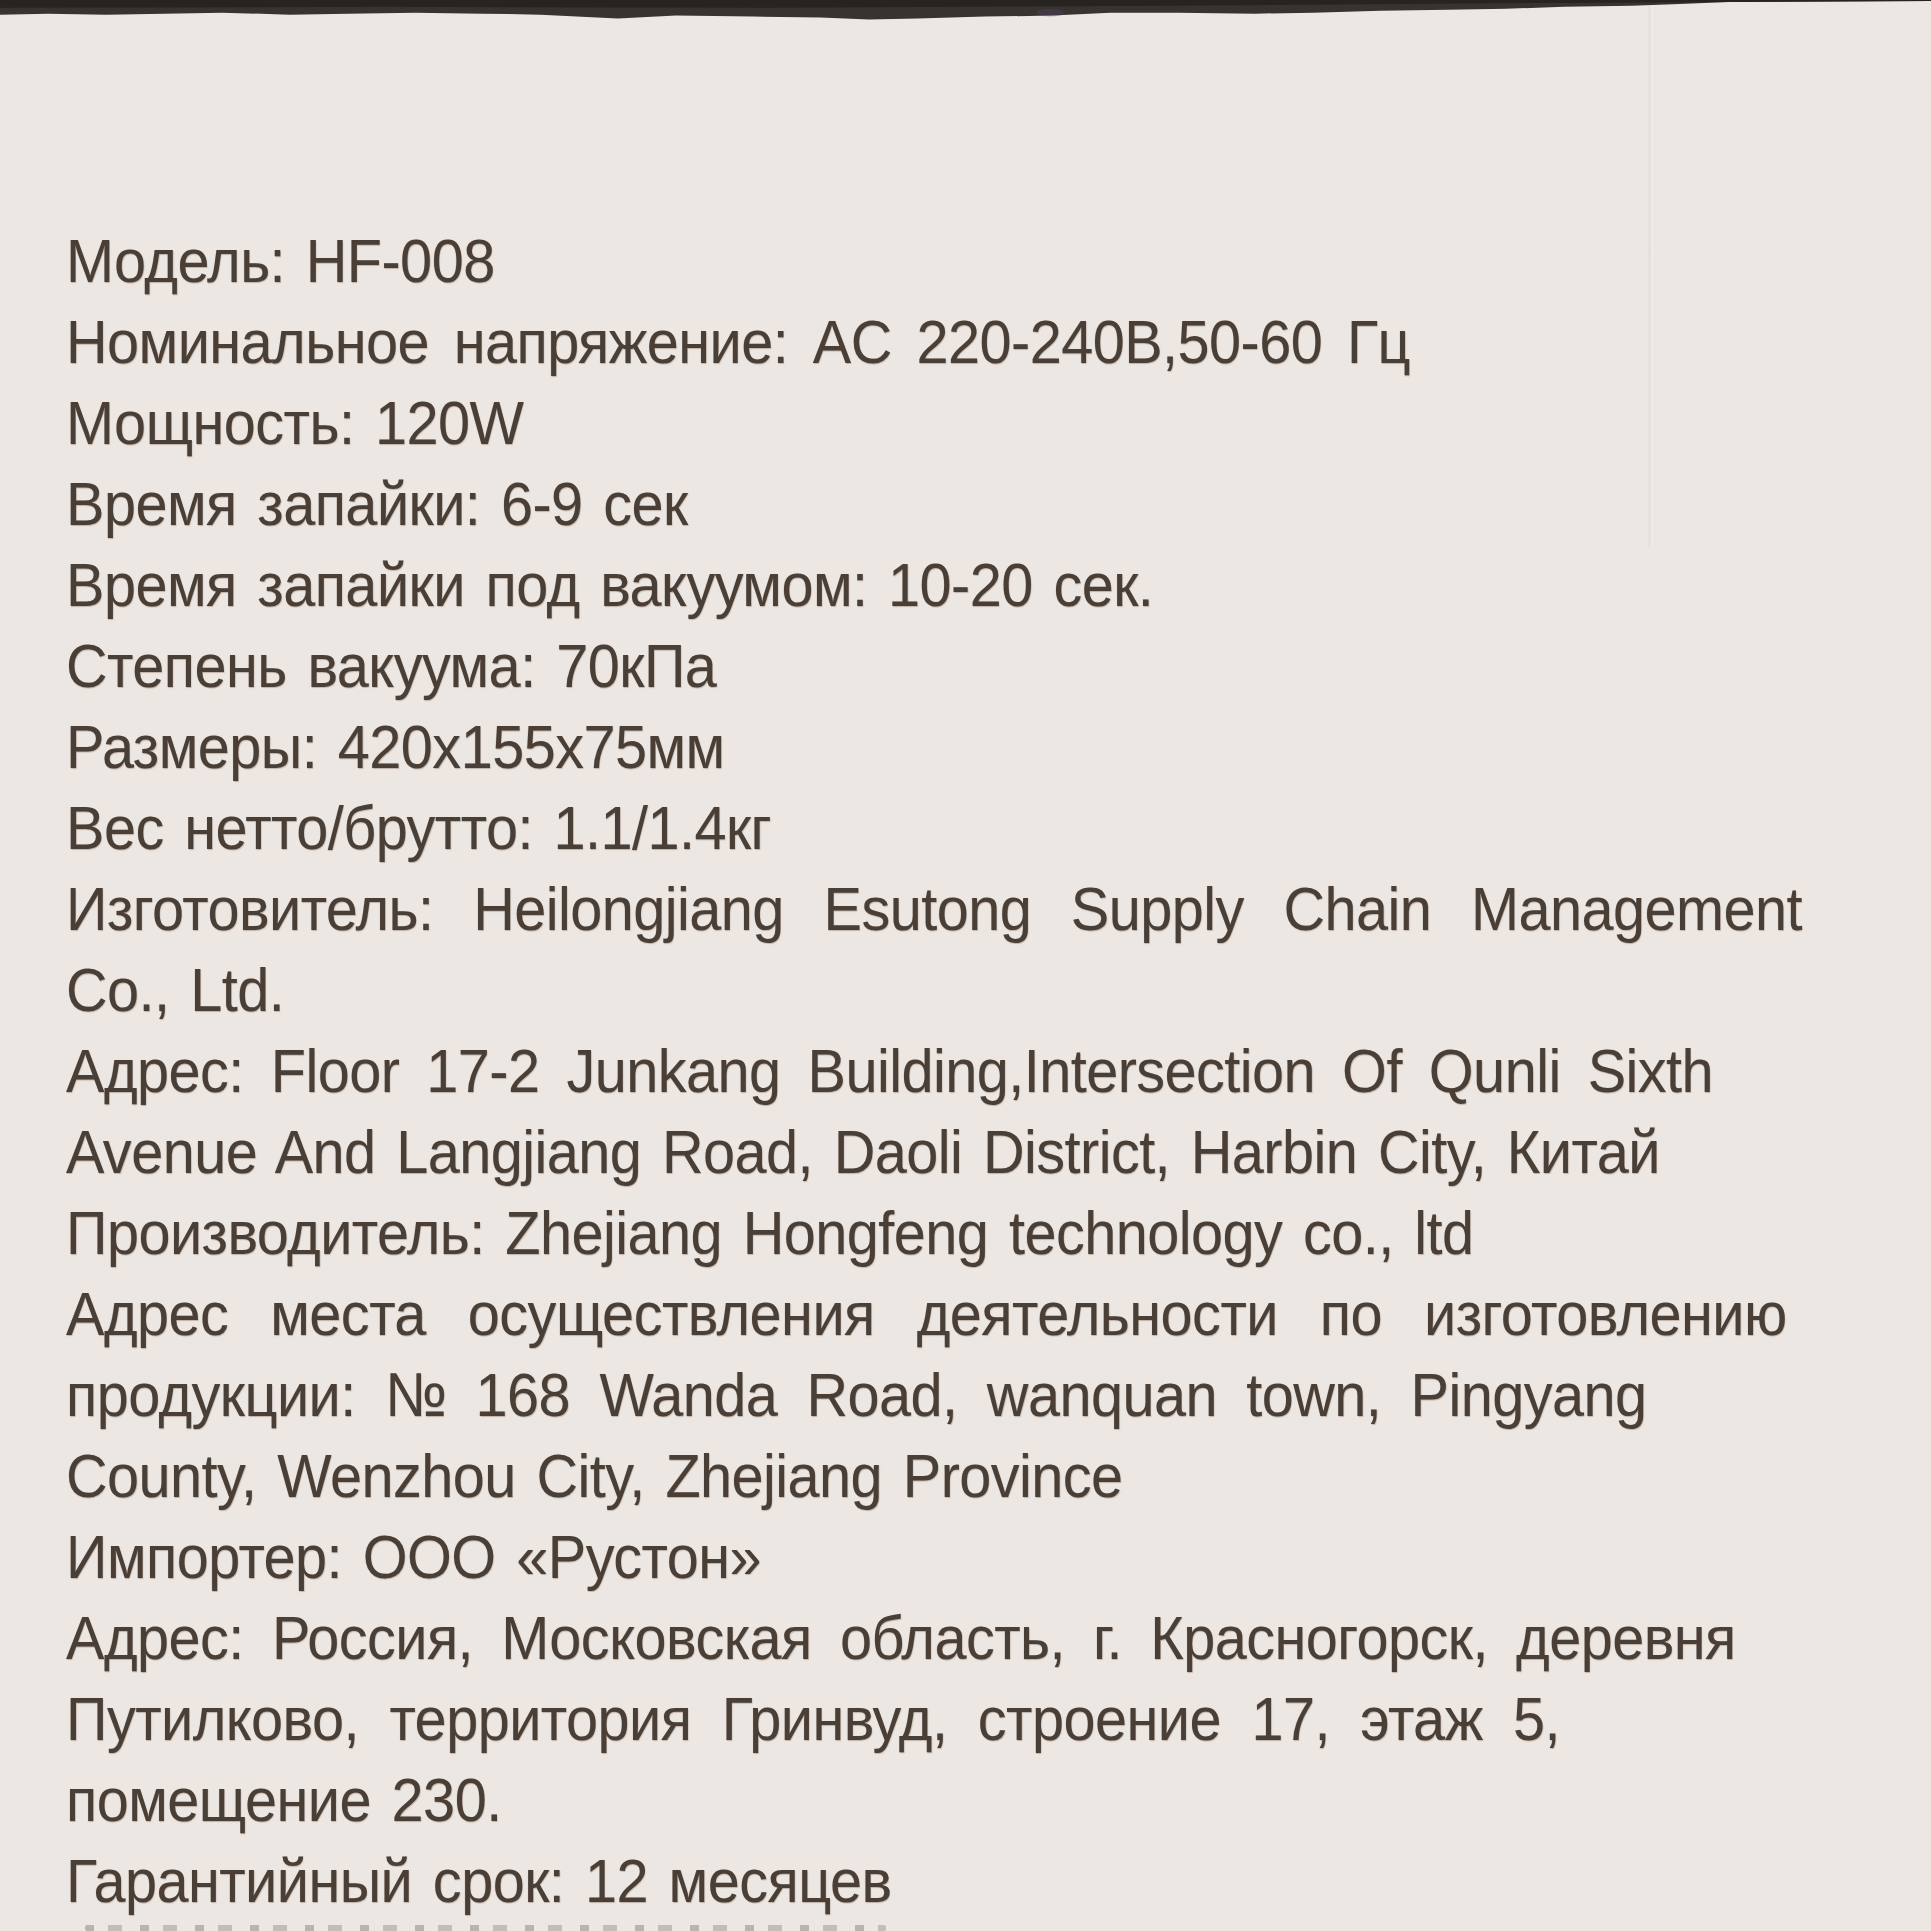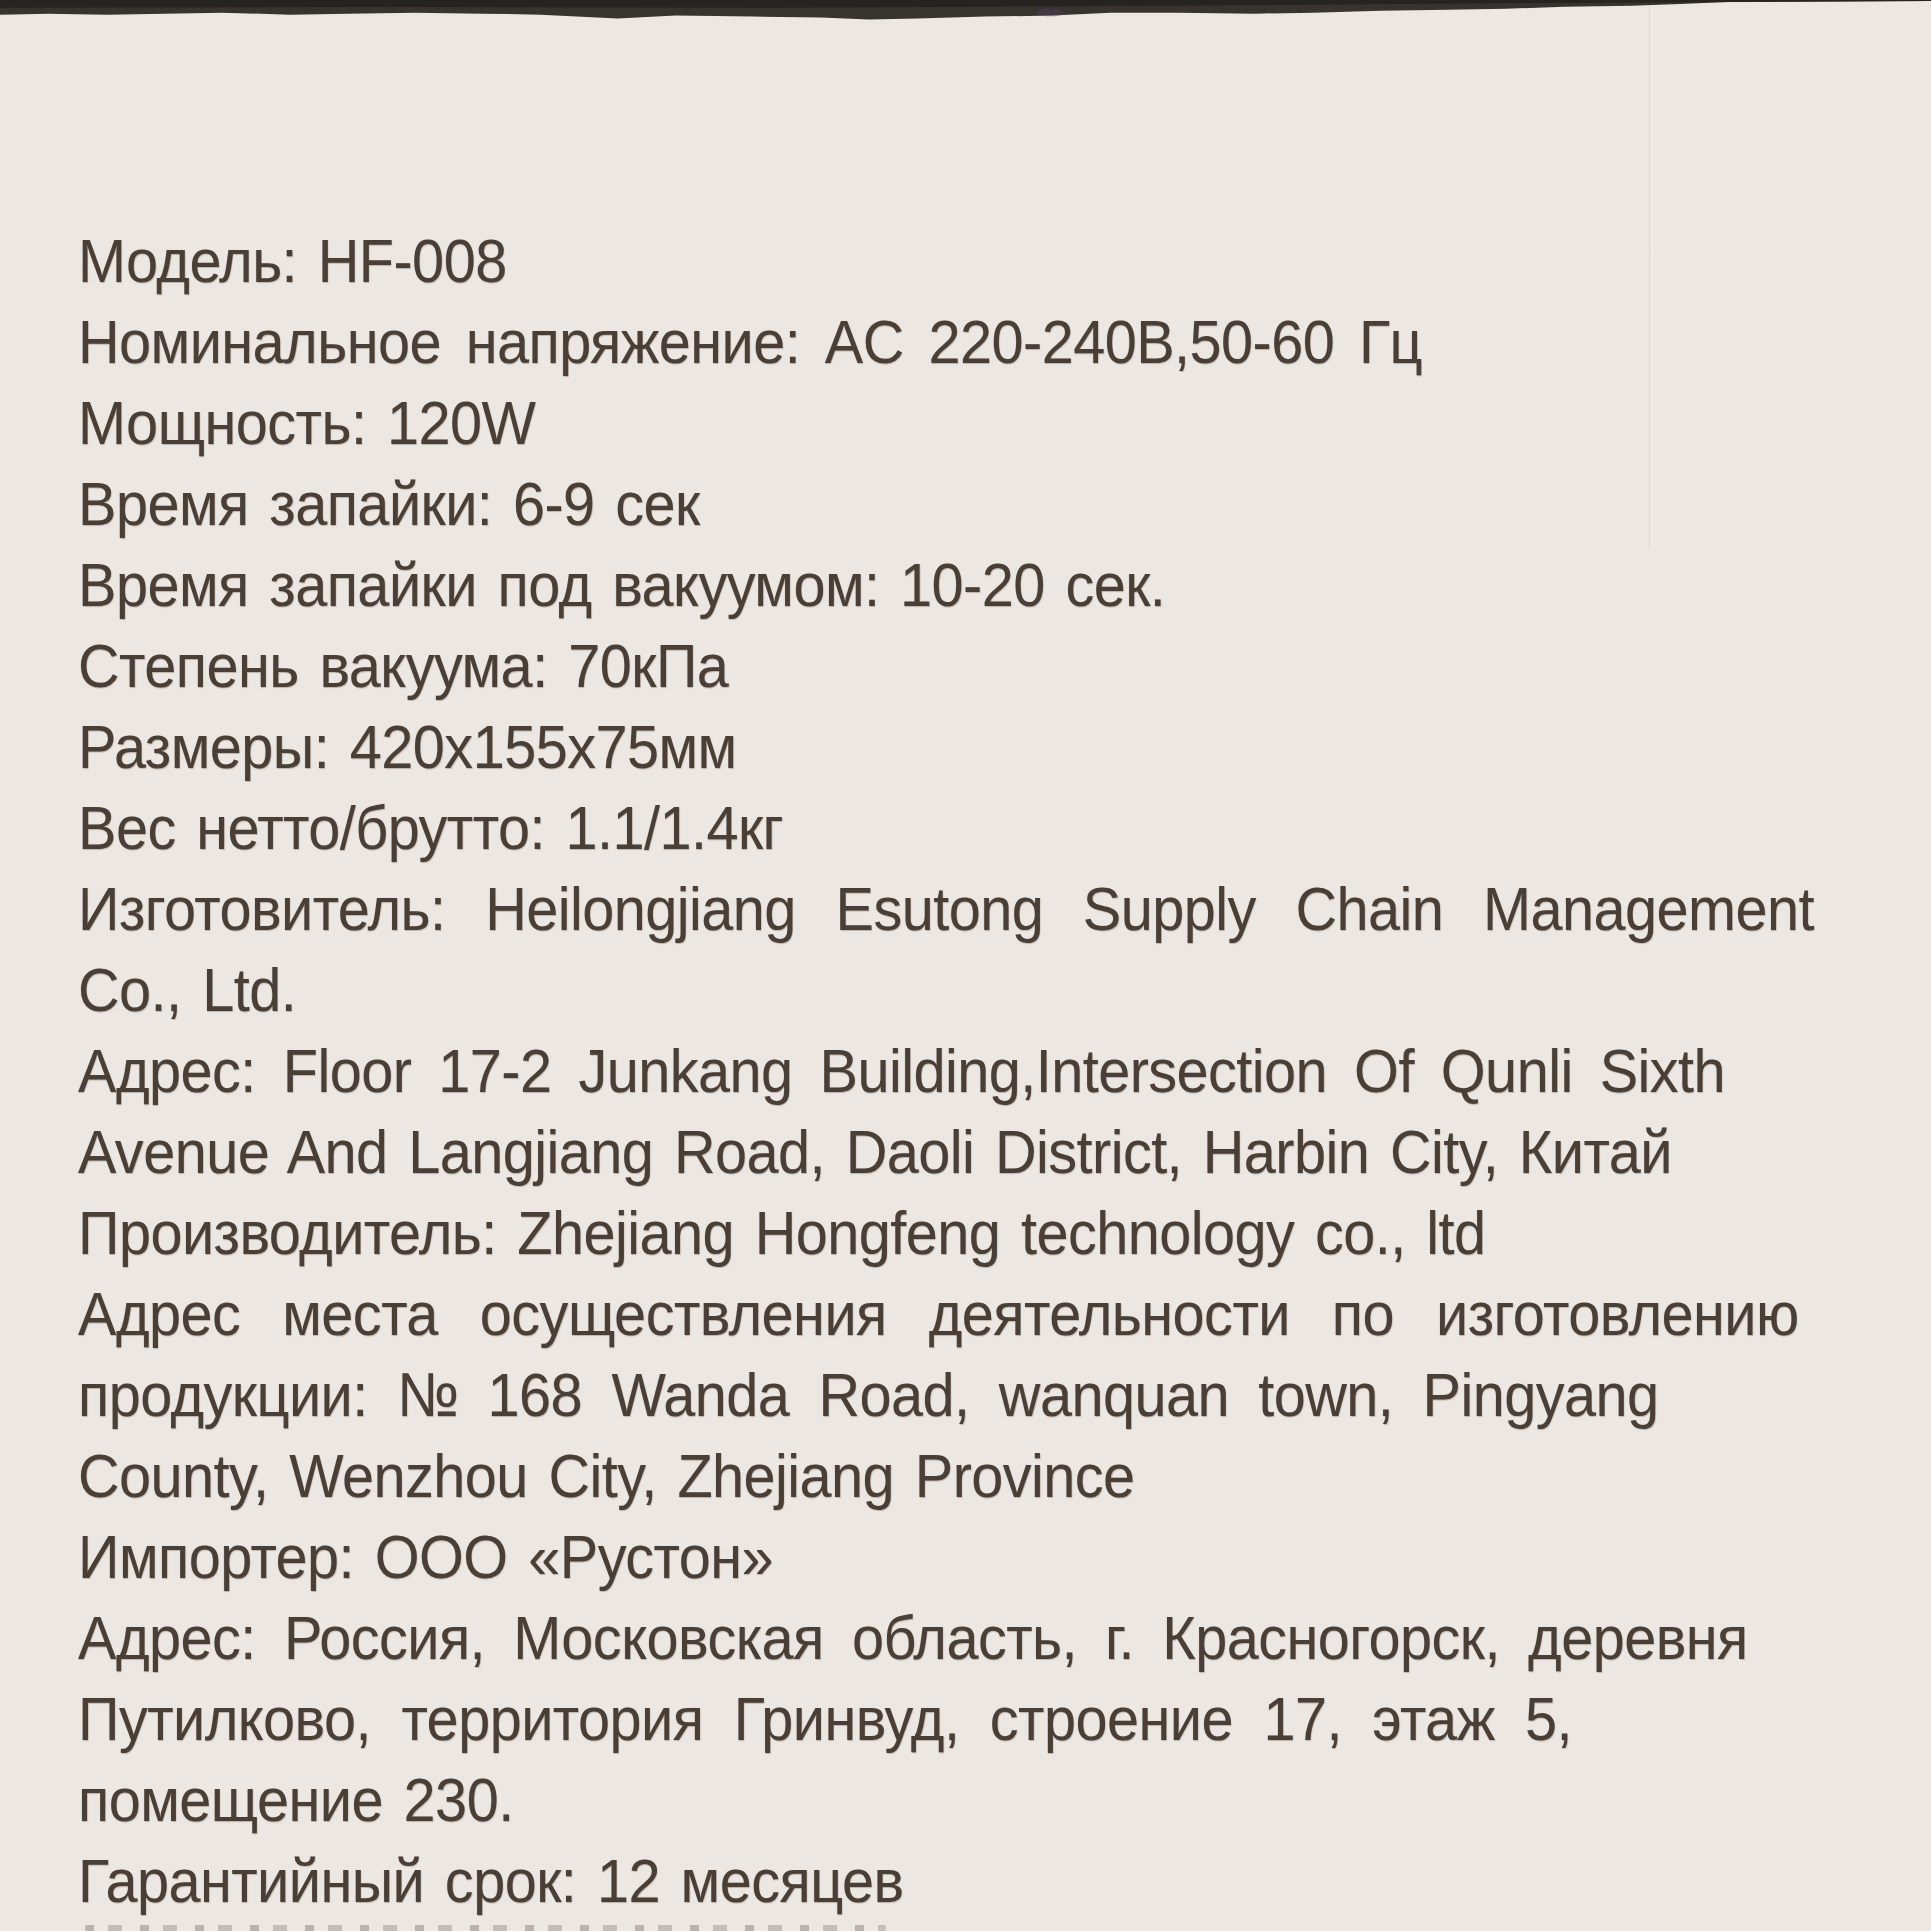--- a/index.html
+++ b/index.html
@@ -31,21 +31,21 @@
     position: absolute;
     top: 5.8px;
     left: 1647px;
     width: 6.8px;
     height: 541px;
     background: linear-gradient(90deg, rgba(0,0,0,0) 0%, rgba(60,50,40,0.05) 45%, rgba(255,255,255,0.25) 70%, rgba(0,0,0,0) 100%);
   }
   .spec {
     position: absolute;
     top: 220px;
-    left: 78px;
+    left: 66px;
     width: 1834px;
     color: var(--ink);
   }
   .spec .line {
     white-space: pre;
     font-size: 62px;
     line-height: 81px;
     letter-spacing: -0.6px;
     word-spacing: 0.09em;
     transform: scaleX(0.93);

